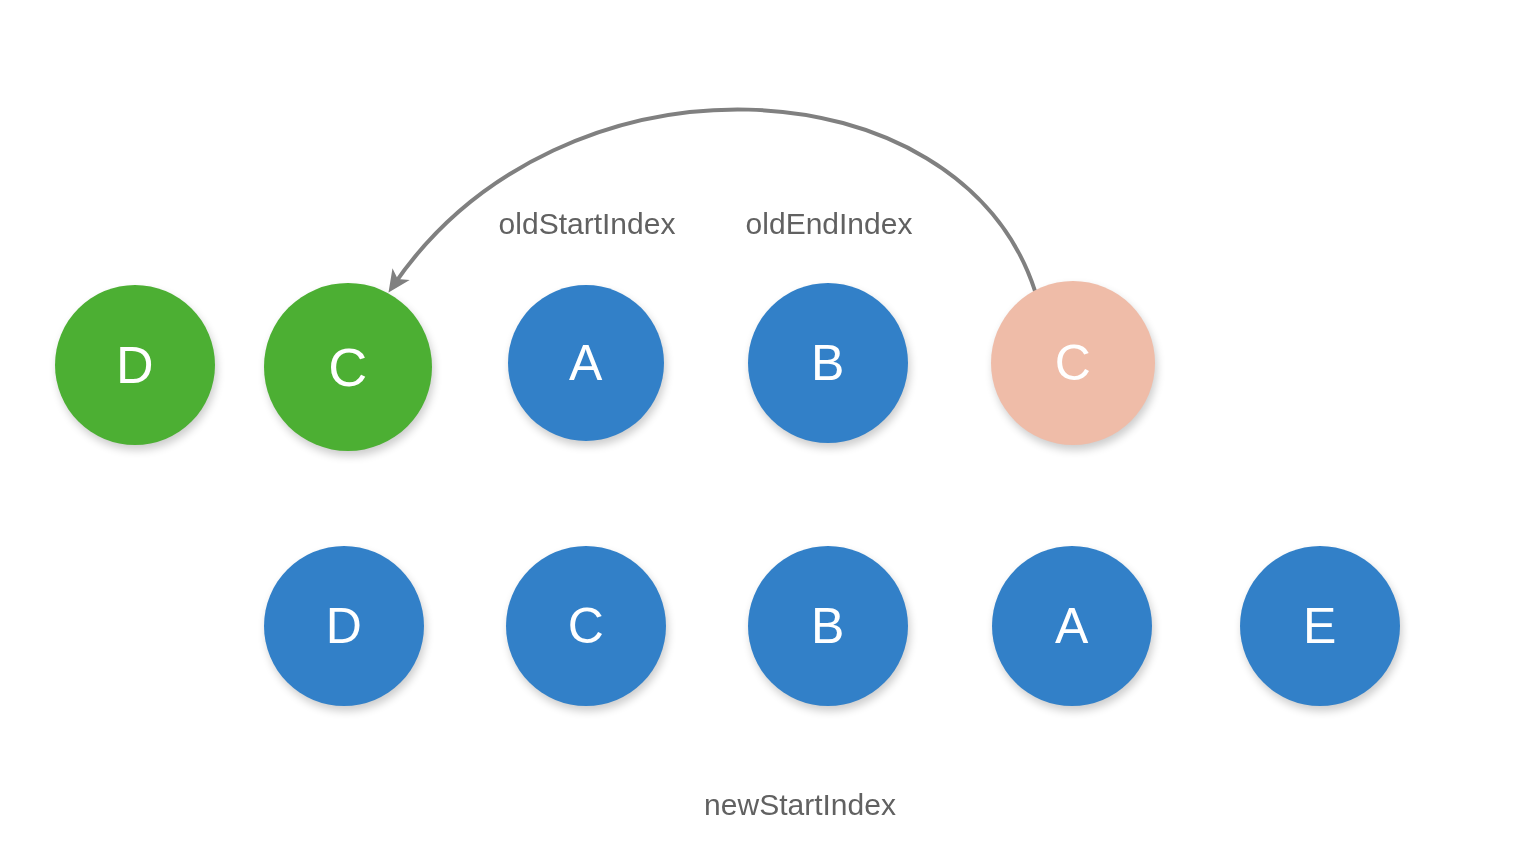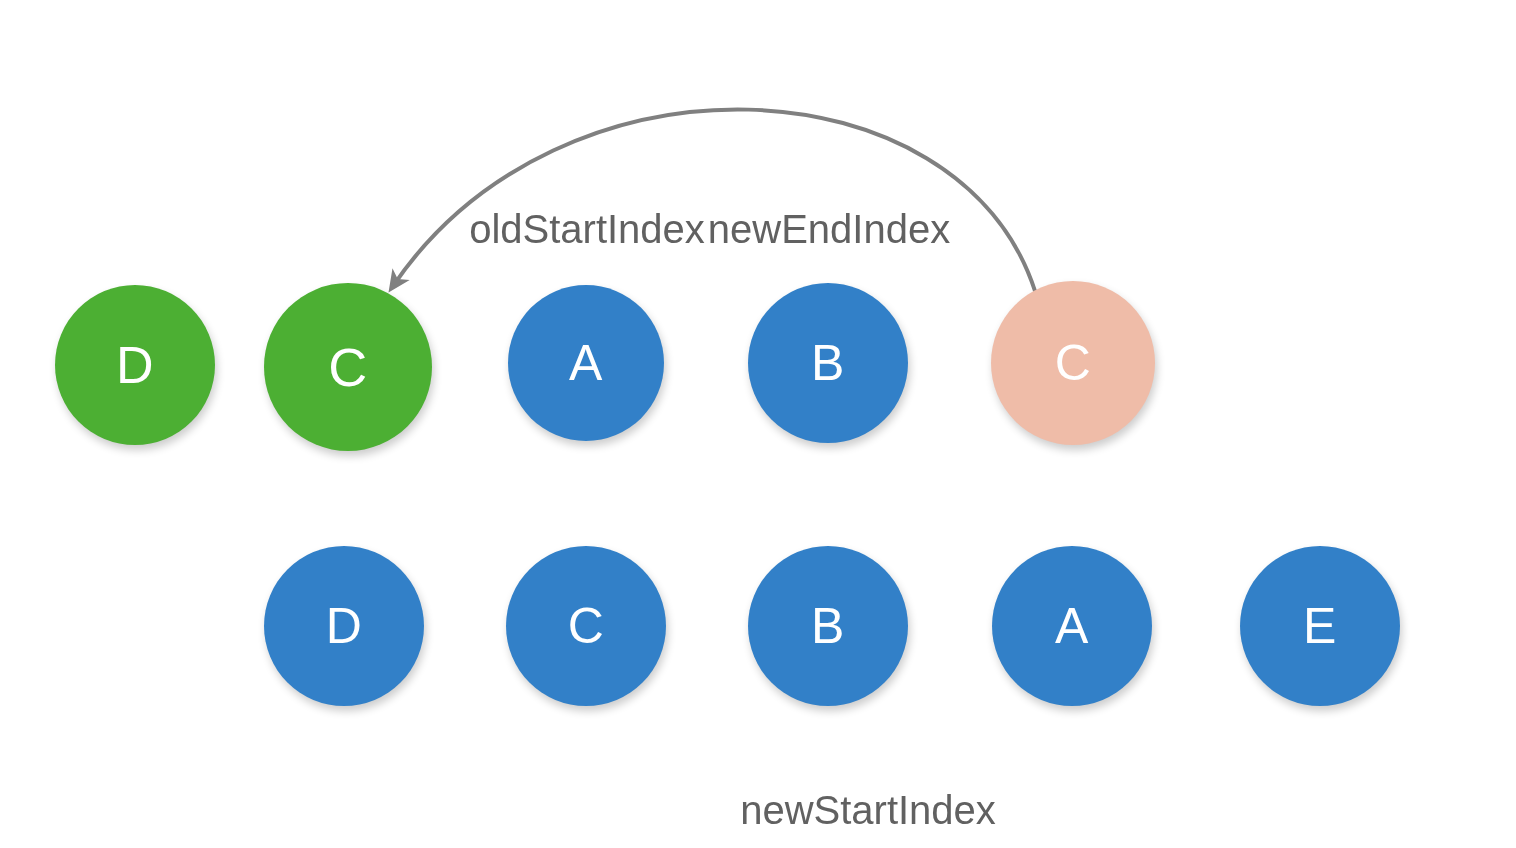--- a/index.html
+++ b/index.html
@@ -31,21 +31,21 @@
   }
   .node-label {
     line-height: 1;
     letter-spacing: 0.5px;
     user-select: none;
   }
   .index-label {
     position: absolute;
     color: #616161;
     font-family: "Liberation Sans", sans-serif;
-    font-size: 40px;
+    font-size: 30px;
     line-height: 1;
     white-space: nowrap;
     transform: translateX(-50%);
     user-select: none;
   }
   #arrow-layer {
     position: absolute;
     left: 0;
     top: 0;
     width: 1516px;
@@ -82,21 +82,21 @@
   <div class="node" style="left:748px; top:283px; width:160px; height:160px; background:#3280C8;">
     <span class="node-label" style="font-size:50px;">B</span>
   </div>
 
   <div class="node" style="left:991px; top:281px; width:164px; height:164px; background:#EFBCA8;">
     <span class="node-label" style="font-size:50px;">C</span>
   </div>
 
   <div class="index-label" style="left:587px; top:209px;">oldStartIndex</div>
 
-  <div class="index-label" style="left:829px; top:209px;">newEndIndex</div>
+  <div class="index-label" style="left:829px; top:209px;">oldEndIndex</div>
 
   <div class="node" style="left:264px; top:546px; width:160px; height:160px; background:#3280C8;">
     <span class="node-label" style="font-size:50px;">D</span>
   </div>
 
   <div class="node" style="left:506px; top:546px; width:160px; height:160px; background:#3280C8;">
     <span class="node-label" style="font-size:50px;">C</span>
   </div>
 
   <div class="node" style="left:748px; top:546px; width:160px; height:160px; background:#3280C8;">
@@ -104,16 +104,16 @@
   </div>
 
   <div class="node" style="left:992px; top:546px; width:160px; height:160px; background:#3280C8;">
     <span class="node-label" style="font-size:50px;">A</span>
   </div>
 
   <div class="node" style="left:1240px; top:546px; width:160px; height:160px; background:#3280C8;">
     <span class="node-label" style="font-size:50px;">E</span>
   </div>
 
-  <div class="index-label" style="left:868px; top:790px;text-align:center;">newStartIndex</div>
+  <div class="index-label" style="left:800px; top:790px;text-align:center;">newStartIndex</div>
 
 
 </div>
 
 </body></html>

